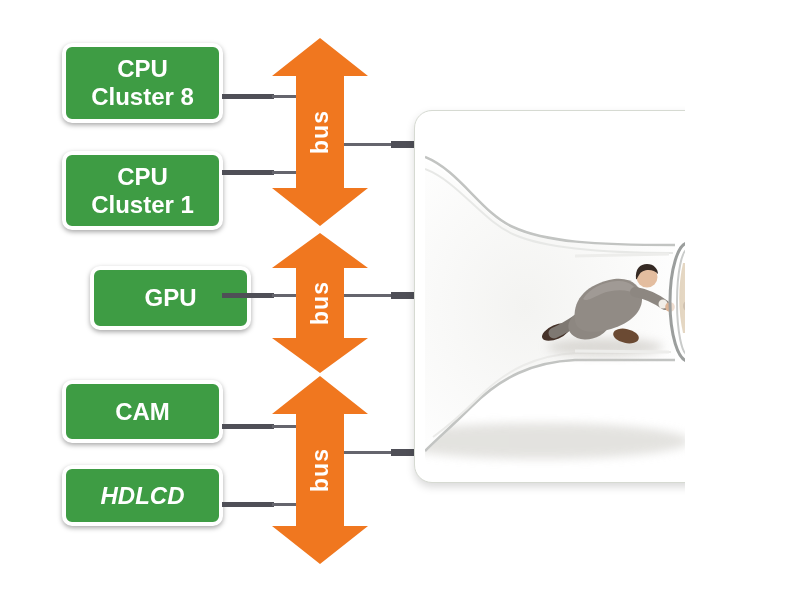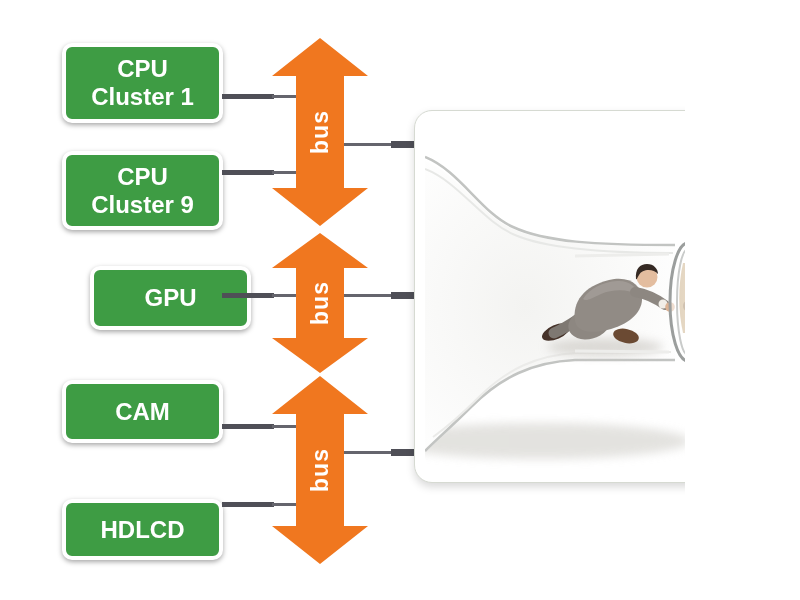--- a/index.html
+++ b/index.html
@@ -9,21 +9,21 @@
   
   .node{position:absolute;left:62px;width:161px;background:#3e9c44;
         border:4px solid #ffffff;border-radius:10px;box-sizing:border-box;
         box-shadow:0 2px 5px rgba(0,0,0,.35);
         display:flex;flex-direction:column;align-items:center;justify-content:center;
         color:#ffffff;font-weight:bold;font-size:24px;line-height:28px;text-align:center;}
   .n1{top:43px;height:80px;}
   .n2{top:151px;height:79px;}
   .n3{top:266px;height:64px;margin-left:28px;}
   .n4{top:380px;height:63px;}
-  .n5{top:499px;height:61px;}
+  .n5{top:465px;height:61px;font-style:italic;}
 
   
   .conn{position:absolute;background:#65656d;}
   .conn.thick{background:#4f4f57;}
 
   
   .bus{position:absolute;left:271px;}
   .bus polygon{fill:#f0771f;}
   .bus text{font-family:"Liberation Sans",sans-serif;font-weight:bold;font-size:23px;
             fill:#ffffff;letter-spacing:1px;}
@@ -34,25 +34,25 @@
          box-shadow:0 4px 9px rgba(0,0,0,.15);}
   .photo{width:328px;height:351px;border-radius:8px;overflow:hidden;background:#ffffff;}
 </style>
 </head>
 <body>
 
 <div id="stage">
 
   <div class="node n1">
     <span>CPU</span>
-    <span>Cluster 1</span>
+    <span>Cluster 8</span>
   </div>
   <div class="node n2">
     <span>CPU</span>
-    <span>Cluster 9</span>
+    <span>Cluster 1</span>
   </div>
   <div class="node n3">
     <span>GPU</span>
   </div>
   <div class="node n4">
     <span>CAM</span>
   </div>
   <div class="node n5">
     <span>HDLCD</span>
   </div>

